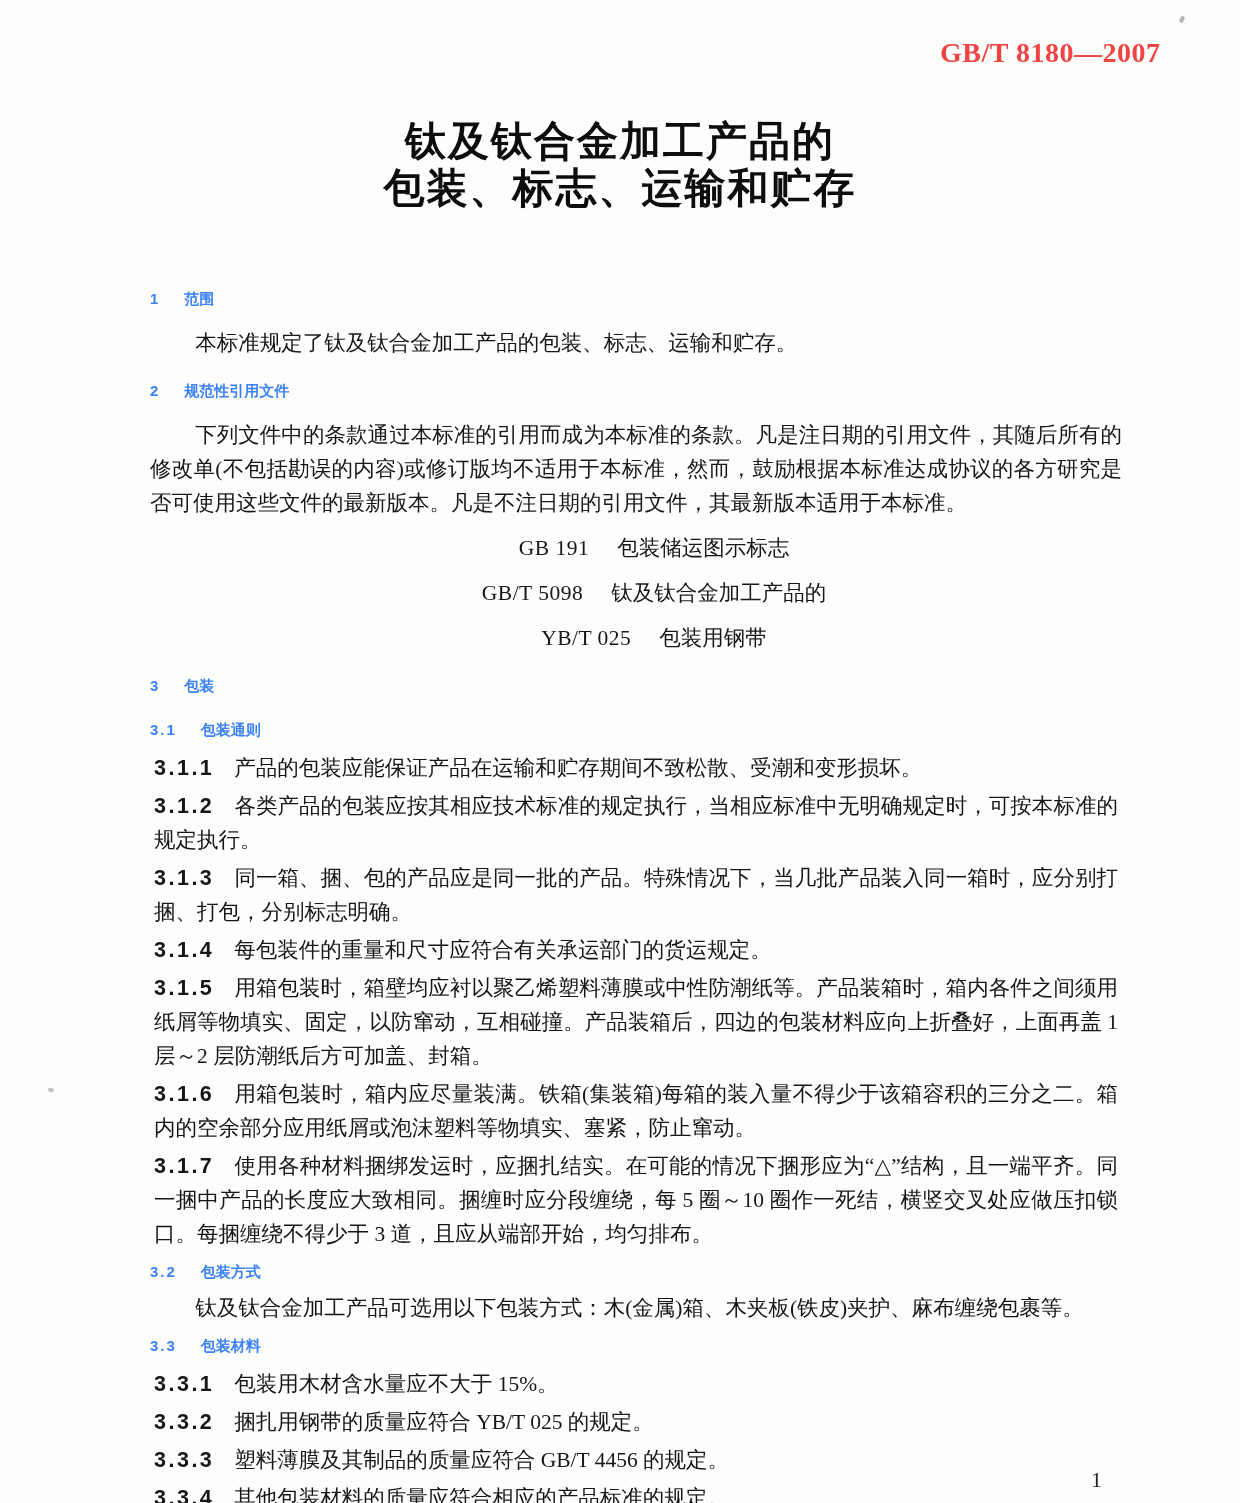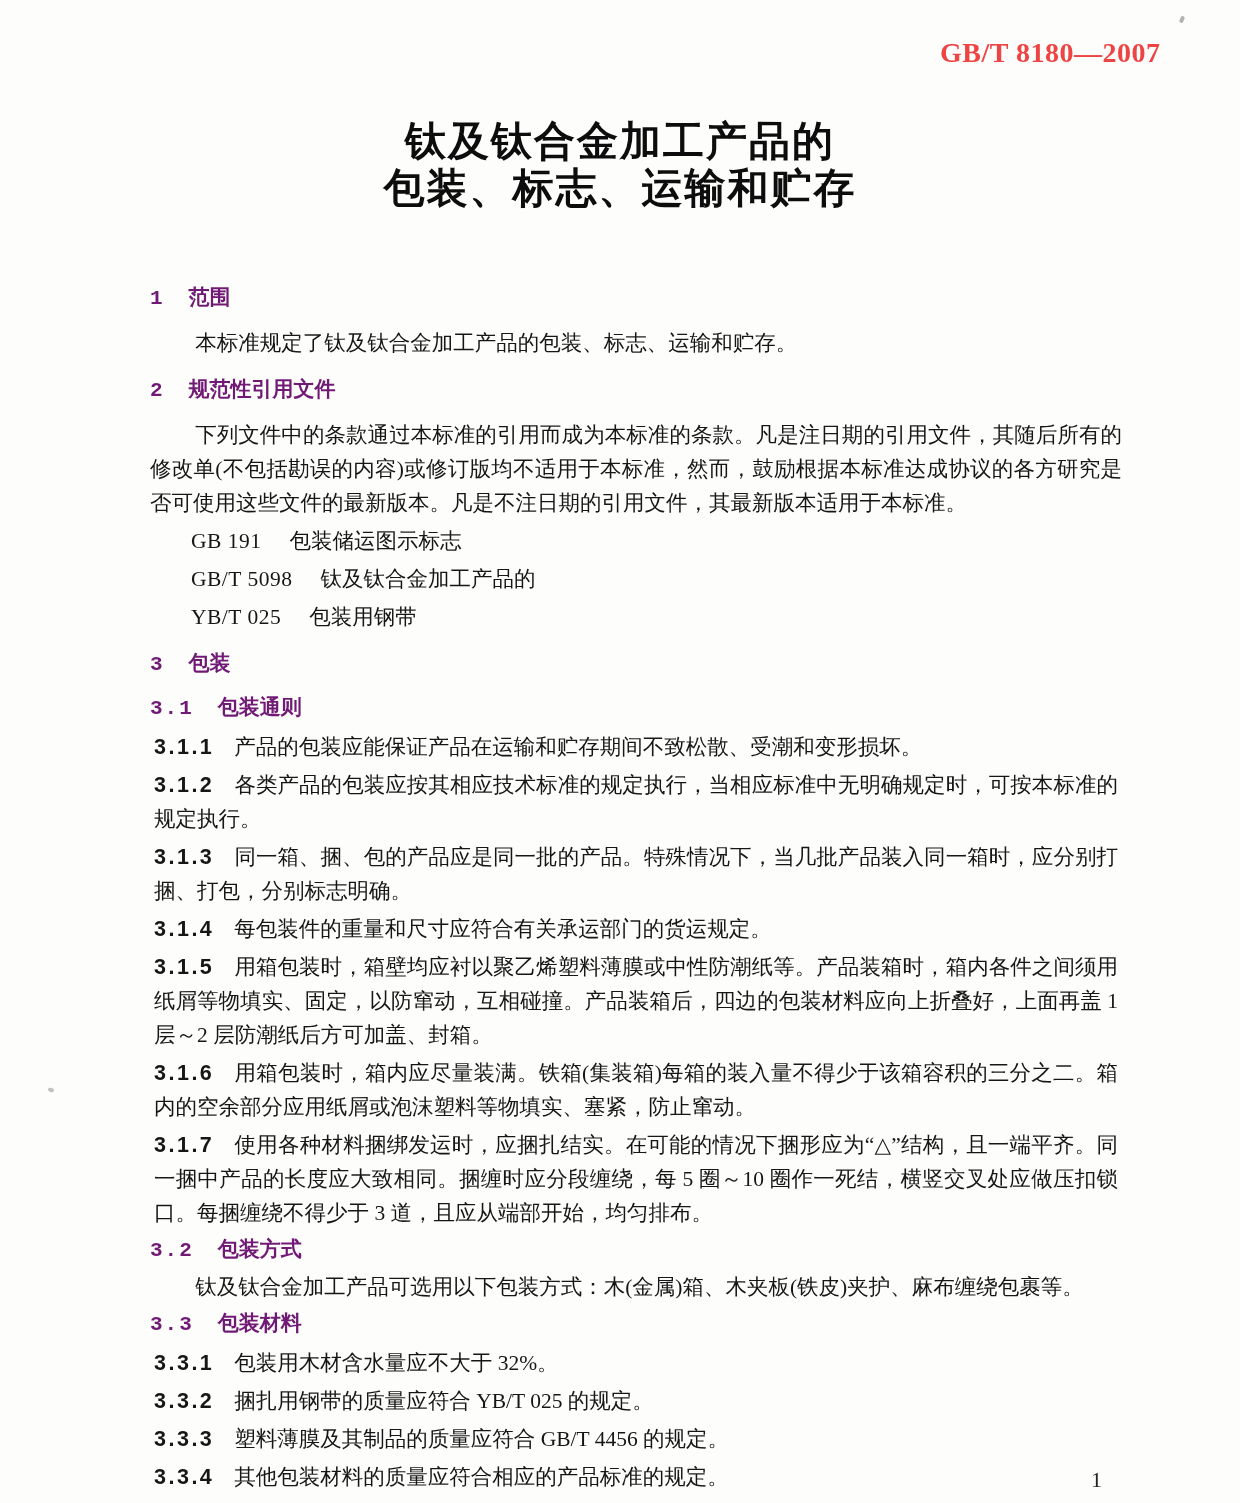--- a/index.html
+++ b/index.html
@@ -45,44 +45,44 @@
     color: #0d0d0d;
   }
   
   .content {
     padding: 268px 118px 0 150px;
     font-size: 21.5px;
     line-height: 34px;
     text-align: justify;
   }
   .heading {
-    font-family: Liberation Mono, monospace;
+    font-family: Liberation Sans, sans-serif;
     font-weight: bold;
-    font-size: 21px;
+    font-size: 15px;
     line-height: 34px;
     text-align: left;
-    color: #701a75;
+    color: #3b82f6;
   }
   .heading.h1 { margin: 14px 0 10px 0; }
   .heading.h2 { margin: 4px 0 2px 0; }
   .heading .num {
     display: inline-block;
     letter-spacing: 2px;
     margin-right: 24px;
   }
   p.body-para {
     margin: 0;
     text-indent: 2.1em;
     color: #161616;
   }
   p.ref-line {
-    margin: 5px;
+    margin: 12px;
     line-height: 33px;
     padding-left: 36px;
-    text-align: left;
+    text-align: center;
   }
   .ref-code {
     display: inline-block;
     margin-right: 28px;
     letter-spacing: 0.5px;
   }
   p.clause {
     margin: 4px;
     text-indent: 0;
     color: #161616;
@@ -149,21 +149,21 @@
       <p class="clause"><span class="clause-num">3.1.1</span><span class="clause-text">产品的包装应能保证产品在运输和贮存期间不致松散、受潮和变形损坏。</span></p>
       <p class="clause"><span class="clause-num">3.1.2</span><span class="clause-text">各类产品的包装应按其相应技术标准的规定执行，当相应标准中无明确规定时，可按本标准的规定执行。</span></p>
       <p class="clause"><span class="clause-num">3.1.3</span><span class="clause-text">同一箱、捆、包的产品应是同一批的产品。特殊情况下，当几批产品装入同一箱时，应分别打捆、打包，分别标志明确。</span></p>
       <p class="clause"><span class="clause-num">3.1.4</span><span class="clause-text">每包装件的重量和尺寸应符合有关承运部门的货运规定。</span></p>
       <p class="clause"><span class="clause-num">3.1.5</span><span class="clause-text">用箱包装时，箱壁均应衬以聚乙烯塑料薄膜或中性防潮纸等。产品装箱时，箱内各件之间须用纸屑等物填实、固定，以防窜动，互相碰撞。产品装箱后，四边的包装材料应向上折叠好，上面再盖 1 层～2 层防潮纸后方可加盖、封箱。</span></p>
       <p class="clause"><span class="clause-num">3.1.6</span><span class="clause-text">用箱包装时，箱内应尽量装满。铁箱(集装箱)每箱的装入量不得少于该箱容积的三分之二。箱内的空余部分应用纸屑或泡沫塑料等物填实、塞紧，防止窜动。</span></p>
       <p class="clause"><span class="clause-num">3.1.7</span><span class="clause-text">使用各种材料捆绑发运时，应捆扎结实。在可能的情况下捆形应为“△”结构，且一端平齐。同一捆中产品的长度应大致相同。捆缠时应分段缠绕，每 5 圈～10 圈作一死结，横竖交叉处应做压扣锁口。每捆缠绕不得少于 3 道，且应从端部开始，均匀排布。</span></p>
       <div class="heading h2"><span class="num">3.2</span><span class="ht">包装方式</span></div>
       <p class="body-para">钛及钛合金加工产品可选用以下包装方式：木(金属)箱、木夹板(铁皮)夹护、麻布缠绕包裹等。</p>
       <div class="heading h2"><span class="num">3.3</span><span class="ht">包装材料</span></div>
-      <p class="clause"><span class="clause-num">3.3.1</span><span class="clause-text">包装用木材含水量应不大于 32%。</span></p>
+      <p class="clause"><span class="clause-num">3.3.1</span><span class="clause-text">包装用木材含水量应不大于 15%。</span></p>
       <p class="clause"><span class="clause-num">3.3.2</span><span class="clause-text">捆扎用钢带的质量应符合 YB/T 025 的规定。</span></p>
       <p class="clause"><span class="clause-num">3.3.3</span><span class="clause-text">塑料薄膜及其制品的质量应符合 GB/T 4456 的规定。</span></p>
       <p class="clause"><span class="clause-num">3.3.4</span><span class="clause-text">其他包装材料的质量应符合相应的产品标准的规定。</span></p>
     </div>
 
   <div class="page-number">1</div>
 
   <div class="speck-left"></div>
   <div class="speck-top"></div>
 

